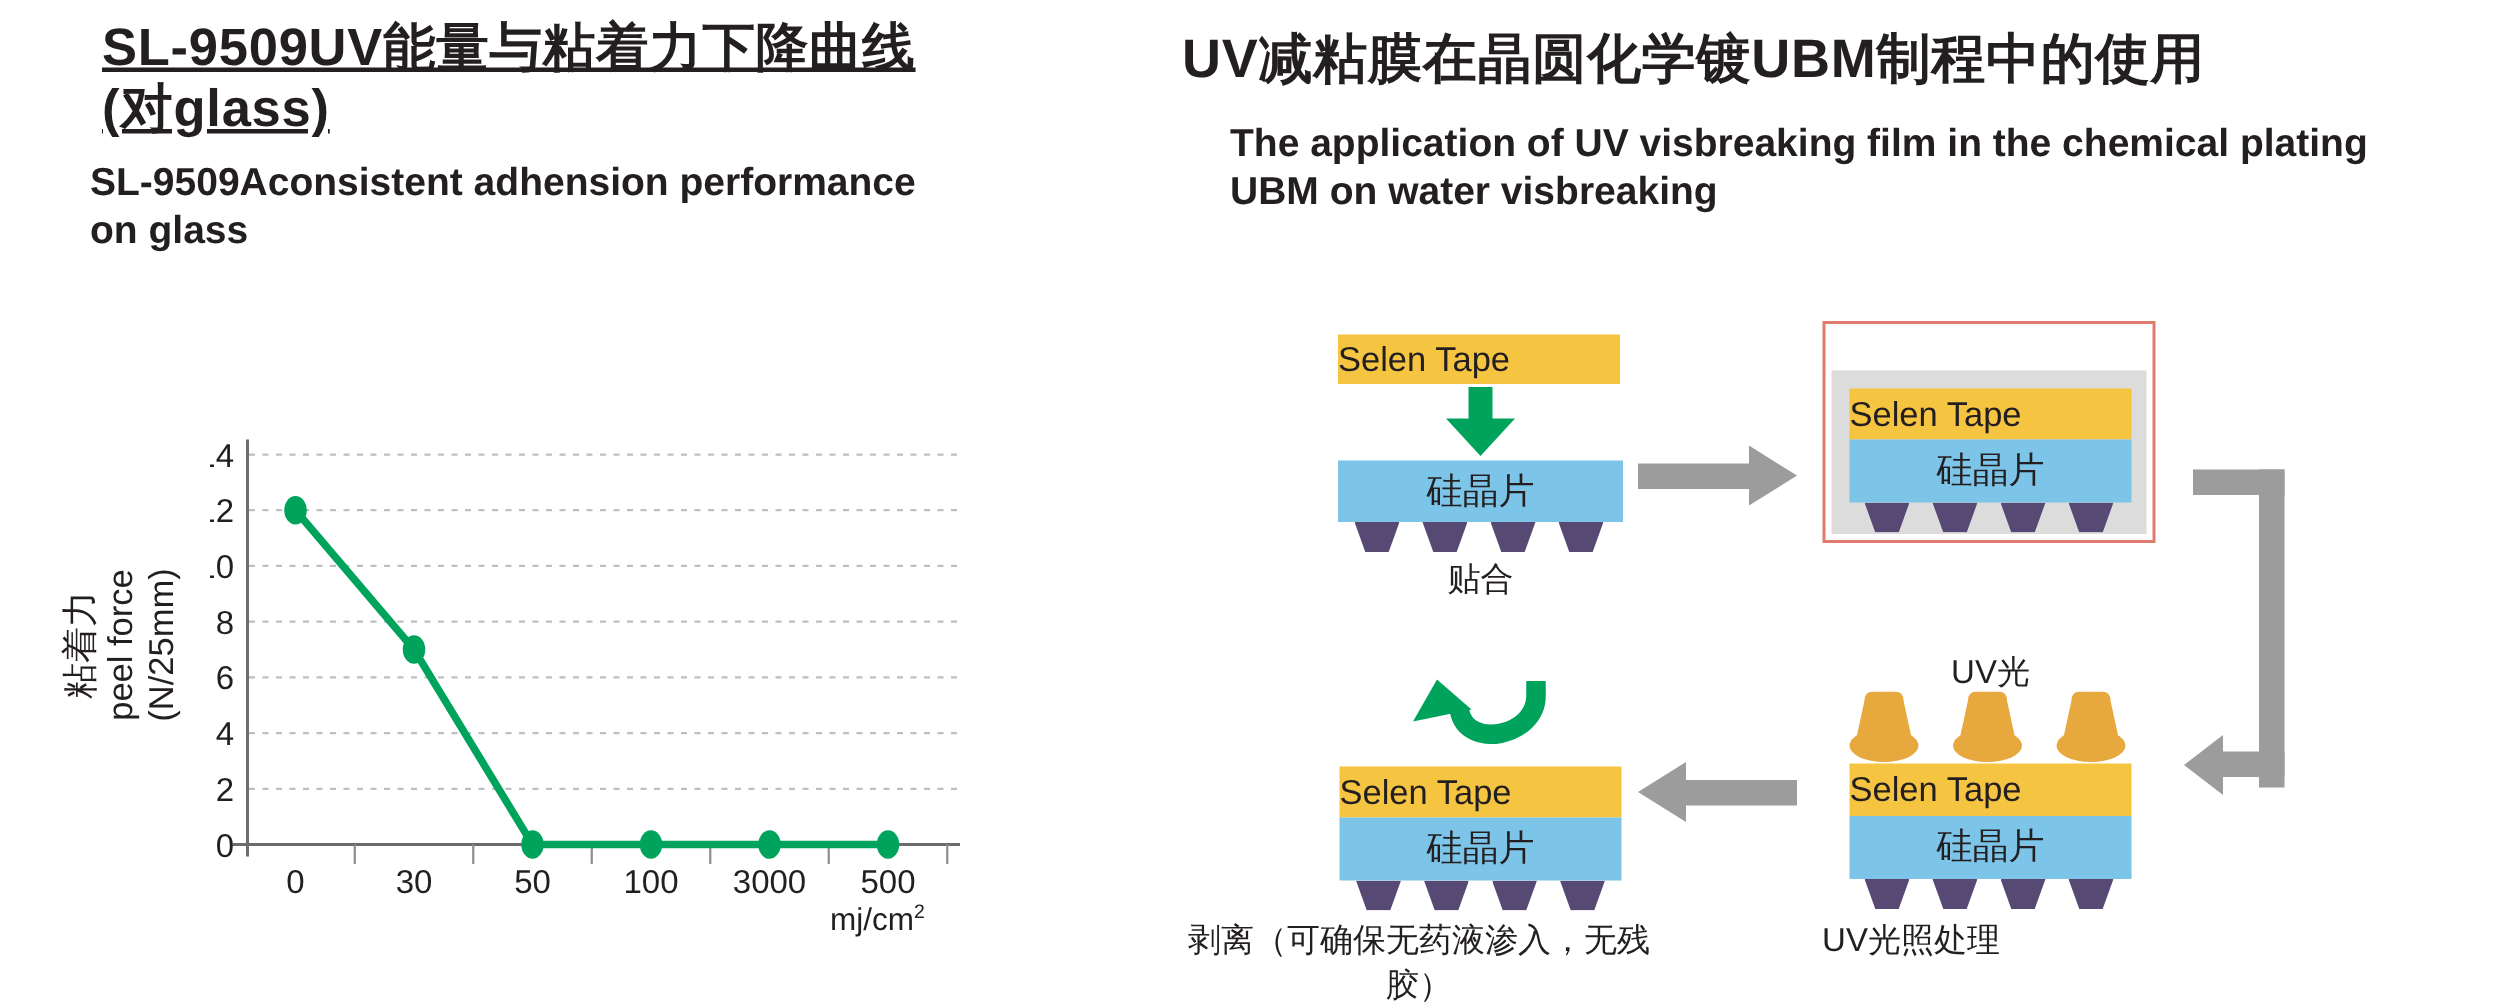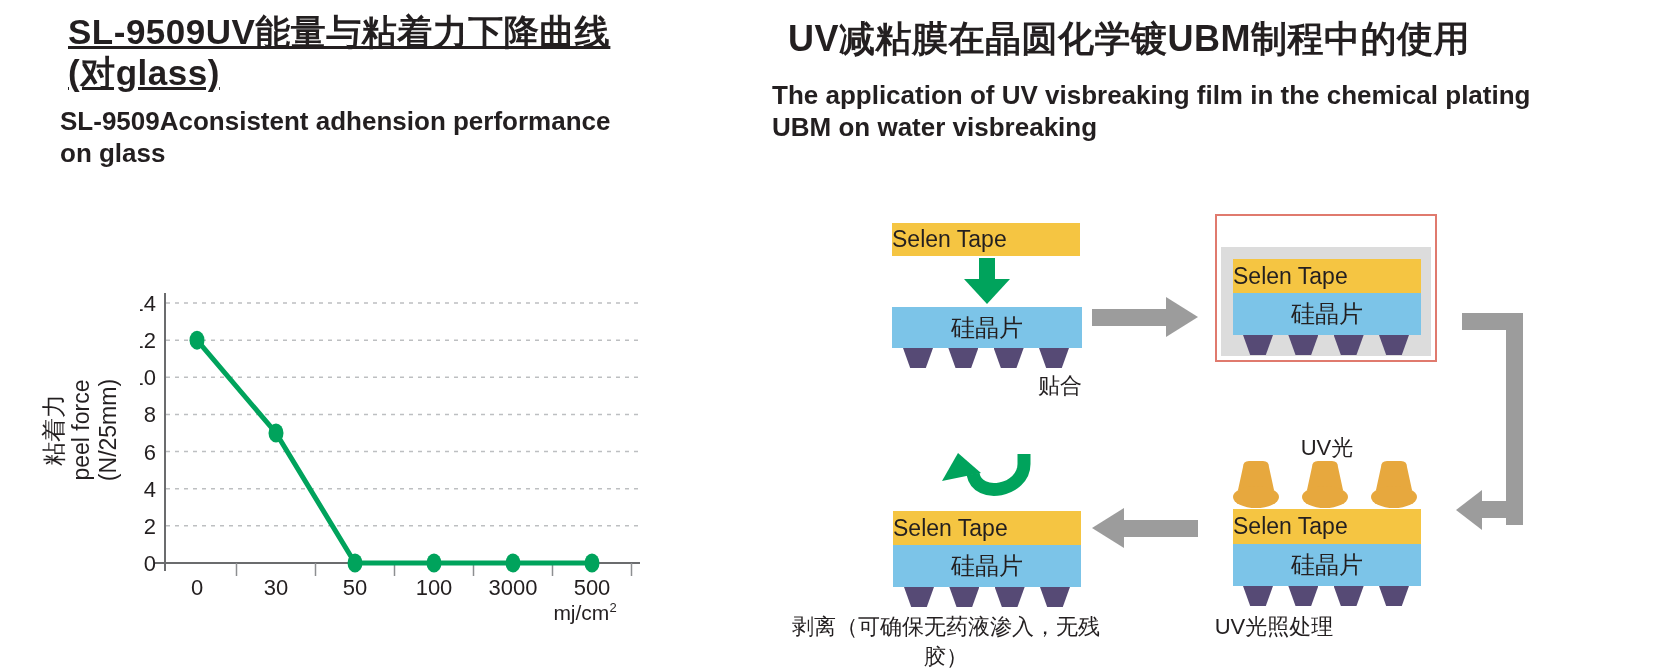--- a/index.html
+++ b/index.html
@@ -6,21 +6,21 @@
   .page{position:relative;width:1667px;height:671px;background:#ffffff;overflow:hidden;
         font-family:"Liberation Sans","DejaVu Sans",sans-serif;color:#231f20;}
   .abs{position:absolute;}
 
   
   .h-title{font-weight:bold;font-size:35px;line-height:1.17;letter-spacing:0.5px;}
   .h-sub{font-weight:bold;font-size:26px;line-height:1.22;}
   .left-title{left:68px;top:12px;width:600px;text-decoration:underline;}
   .left-sub{left:60px;top:106px;width:600px;}
   .right-title{left:788px;top:18px;width:820px;font-size:36px;}
-  .right-sub{left:772px;top:80px;width:780px;}
+  .right-sub{left:820px;top:80px;width:780px;}
 
   
   #chart-svg{left:140px;top:285px;}
   #chart-svg text{font-family:"Liberation Sans","DejaVu Sans",sans-serif;fill:#231f20;}
   .ylabel-rot{left:-28px;top:388px;width:220px;height:84px;transform:rotate(-90deg);
               text-align:center;line-height:27px;font-size:23px;color:#231f20;}
   .ylabel-rot .cn{font-size:24px;}
   .x-unit{left:520px;top:600px;width:130px;text-align:center;font-size:21px;}
   .x-unit sup{font-size:13px;}
 
@@ -111,21 +111,21 @@
     <rect x="17" y="0" width="16" height="23" fill="#00a35c"></rect>
     <polygon points="2,21 48,21 25,46" fill="#00a35c"></polygon>
   </svg>
   <div class="abs wafer" style="left:892px;top:307px;width:190px;height:41px;line-height:41px;">硅晶片</div>
   <div class="abs bumps" style="left:903px;top:348px;width:166px;">
     <div class="bump"></div>
     <div class="bump"></div>
     <div class="bump"></div>
     <div class="bump"></div>
   </div>
-  <div class="abs step-label" style="left:892px;top:371px;width:190px;text-align:right;">贴合</div>
+  <div class="abs step-label" style="left:892px;top:371px;width:190px;">贴合</div>
 
   <svg class="abs" style="left:1092px;top:297px;" width="106" height="40">
     <rect x="0" y="12" width="76" height="17" fill="#9c9c9c"></rect>
     <polygon points="74,0 106,20 74,40" fill="#9c9c9c"></polygon>
   </svg>
 
   <div class="abs redbox">
     <div class="graypanel"></div>
   </div>
   <div class="abs tape" style="left:1233px;top:259px;width:188px;height:34px;line-height:34px;">Selen Tape</div>

